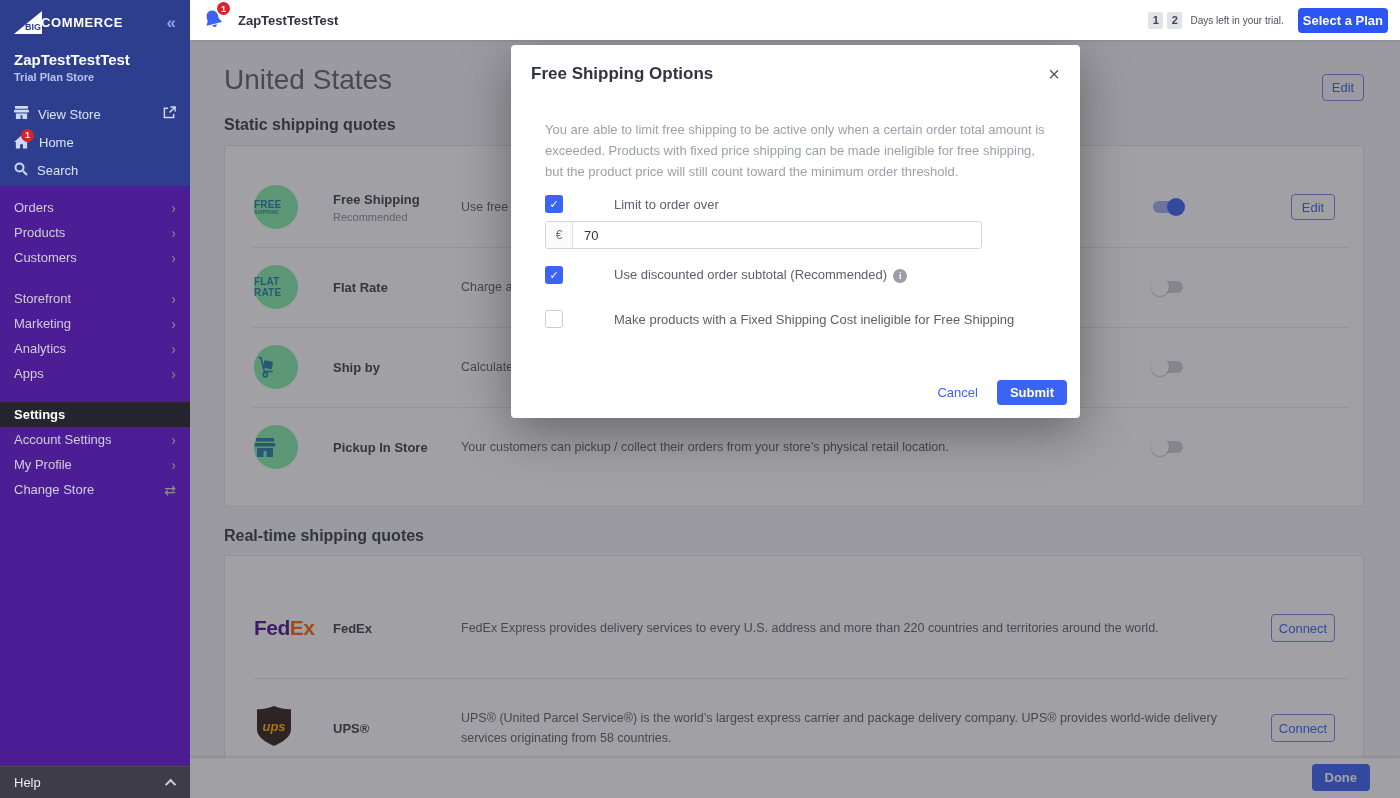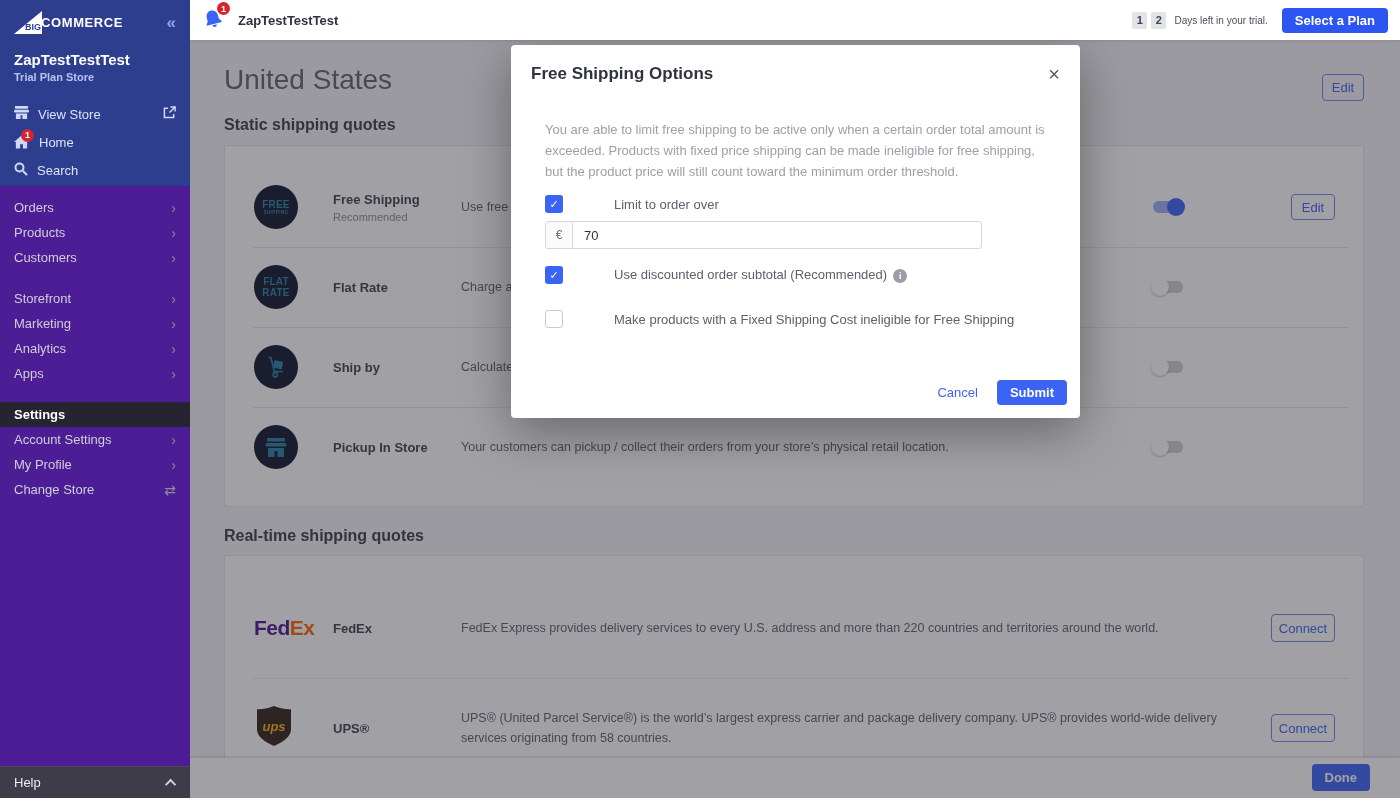--- a/index.html
+++ b/index.html
@@ -31,39 +31,39 @@
   .chev-up { margin-left:auto; width:8px; height:8px; border-left:2px solid #cfd0d6; border-top:2px solid #cfd0d6; transform:rotate(45deg) translateY(2px); }
 
   
   .topbar { position:absolute; left:190px; top:0; right:0; height:40px; background:#fff; z-index:25; display:flex; align-items:center; padding:0 12px; box-shadow:0 1px 2px rgba(40,40,60,.12); }
   .bell-wrap { position:relative; width:24px; height:24px; cursor:pointer; }
   .bell-wrap svg { transform:rotate(-15deg); }
   .tb-title { font-size:13px; font-weight:700; color:#2f3240; margin-left:12px; }
   .tb-right { margin-left:auto; display:flex; align-items:center; }
   .digit-box { width:15px; height:17px; background:#e2e3e8; border-radius:2px; font-size:11px; font-weight:700; color:#3e4254; display:flex; align-items:center; justify-content:center; margin-left:4px; }
   .trial-text { font-size:10px; color:#4a4e5e; margin:0 14px 0 8px; }
-  .plan-btn { height:25px; padding:0 13px; background:#2c55f2; border:none; border-radius:4px; color:#fff; font-size:13px; font-weight:700; cursor:pointer; font-family:inherit; }
+  .plan-btn { height:25px; padding:0 5px; background:#2c55f2; border:none; border-radius:4px; color:#fff; font-size:13px; font-weight:700; cursor:pointer; font-family:inherit; }
 
   
   .main { position:absolute; left:190px; top:40px; right:0; bottom:0; background:#f4f5f7; z-index:1; }
   .page-title { position:absolute; left:34px; top:24px; font-size:28px; font-weight:400; color:#63656e; }
   .btn-outline { background:transparent; border:1px solid #7388e8; border-radius:4px; color:#3C64F4; font-size:13px; font-family:inherit; cursor:pointer; }
   .edit-top { position:absolute; right:36px; top:34px; width:42px; height:27px; }
   .sec-h { position:absolute; left:34px; font-size:16px; font-weight:700; color:#3b3e48; }
   .sec-h.static { top:76px; }
   .sec-h.realtime { top:487px; }
 
   .card { position:absolute; left:34px; width:1140px; background:#fff; border:1px solid #e2e4e9; border-radius:2px; }
   .card1 { top:105px; height:362px; padding:21px 0 19px; }
   .card2 { top:515px; height:243px; padding:22px 0 0; overflow:hidden; }
   .srow { position:relative; height:80px; }
   .srow.sep::before, .rrow.sep::before { content:""; position:absolute; left:28px; right:14px; top:0; border-top:1px solid #e8eaee; }
   .rrow { position:relative; height:100px; }
   .rrow.bottom::after { content:""; position:absolute; left:28px; right:14px; bottom:0; border-top:1px solid #e8eaee; }
-  .circle { position:absolute; left:29px; top:50%; transform:translateY(-50%); width:44px; height:44px; border-radius:50%; background:#0f172a; color:#2b7fa5; display:flex; flex-direction:column; align-items:center; justify-content:center; }
+  .circle { position:absolute; left:29px; top:50%; transform:translateY(-50%); width:44px; height:44px; border-radius:50%; background:#86efac; color:#2b7fa5; display:flex; flex-direction:column; justify-content:center; }
   .circ-l1 { font-size:10px; font-weight:800; letter-spacing:.2px; line-height:1.1; }
   .circ-l2 { font-size:4.6px; font-weight:800; letter-spacing:.4px; line-height:1.2; }
   .row-title { position:absolute; left:108px; top:50%; transform:translateY(-50%); font-size:13px; font-weight:700; color:#3f424c; }
   .row-sub { font-size:11px; font-weight:400; color:#8b8e97; margin-top:4px; }
   .row-desc { position:absolute; left:236px; top:50%; transform:translateY(-50%); font-size:12.5px; color:#5f636d; line-height:1.6; width:800px; }
   .nowrap { white-space:nowrap; overflow:hidden; }
   .rrow .row-desc { width:790px; }
   .toggle { position:absolute; right:180px; top:50%; margin-top:-6px; width:30px; height:12px; border-radius:7px; cursor:pointer; }
   .toggle .knob { position:absolute; top:-3px; width:18px; height:18px; border-radius:50%; }
   .toggle.on { background:#9fb0f5; }

